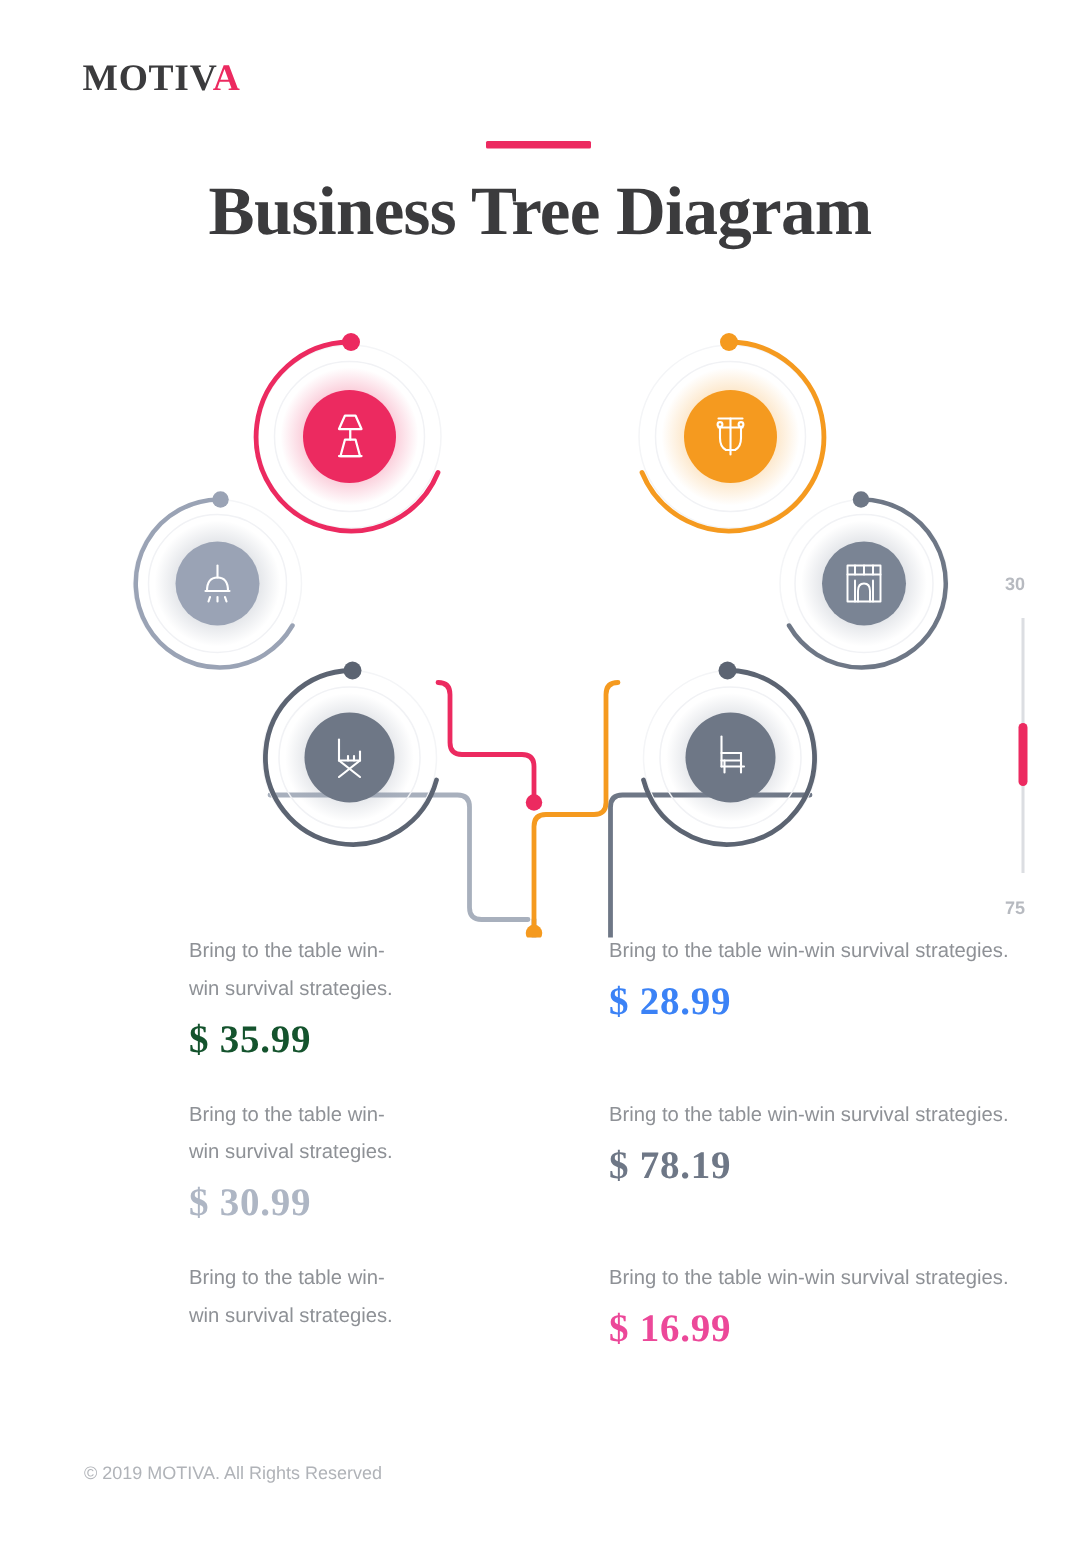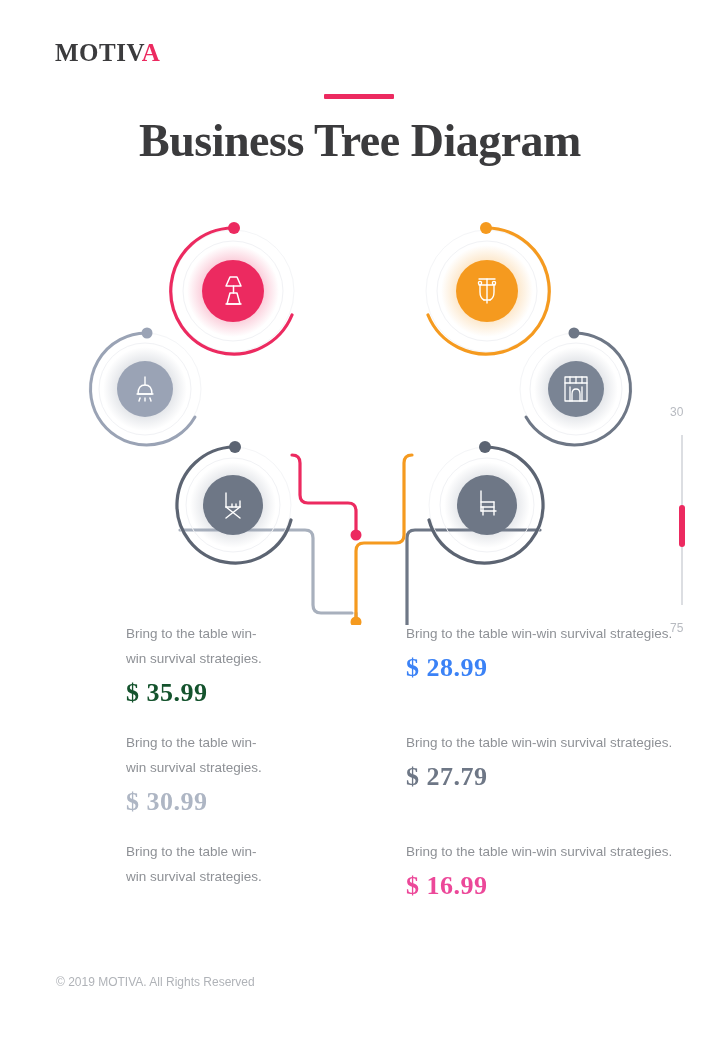--- a/index.html
+++ b/index.html
@@ -56,21 +56,21 @@
   }
 
   
   .footer {
     position: absolute; left: 56px; top: 975px;
     font-size: 12px; color: #b0b3b8;
     font-family: "Liberation Sans", sans-serif;
   }
 
   
-  .slider { position: absolute; left: 662px; top: 405px; width: 46px; height: 230px; }
+  .slider { position: absolute; left: 662px; top: 382px; width: 46px; height: 230px; font-weight: bold; }
   .slider-label {
     position: absolute; left: 8px; font-size: 12px; color: #b7bac0;
     font-family: "Liberation Sans", sans-serif;
   }
   .slider-label.top { top: 0px; }
   .slider-label.bottom { bottom: 0px; }
   .slider-track {
     position: absolute; left: 19px; top: 30px; width: 1.5px; height: 170px;
     background: #dcdee2;
   }
@@ -264,21 +264,21 @@
       </div>
     </div>
 
     <div class="item-row">
       <div class="item">
         <div class="item-desc">Bring to the table win-win survival strategies.</div>
         <div class="item-price" style="color:#aeb6c4">$ 30.99</div>
       </div>
       <div class="item right">
         <div class="item-desc">Bring to the table win-win survival strategies.</div>
-        <div class="item-price" style="color:#6e7786">$ 27.79</div>
+        <div class="item-price" style="color:#6e7786">$ 78.19</div>
       </div>
     </div>
 
     <div class="item-row">
       <div class="item">
         <div class="item-desc">Bring to the table win-win survival strategies.</div>
       </div>
       <div class="item right">
         <div class="item-desc">Bring to the table win-win survival strategies.</div>
         <div class="item-price" style="color:#ec4899">$ 16.99</div>

